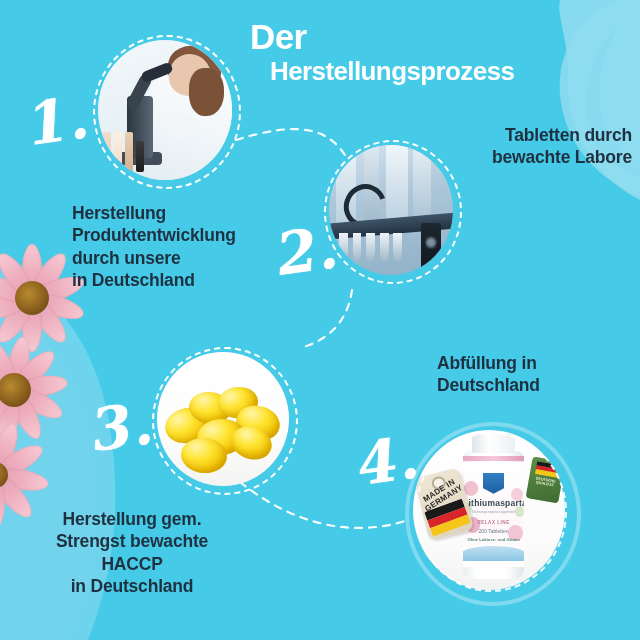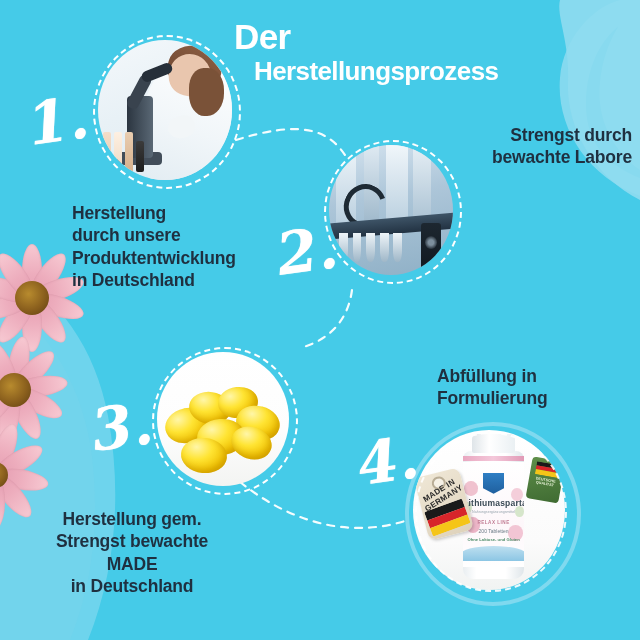--- a/index.html
+++ b/index.html
@@ -10,21 +10,21 @@
     position:relative;
   }
   #stage{position:absolute;inset:0;width:640px;height:640px;overflow:hidden;}
 
   
   .bg-base{position:absolute;inset:0;background:#45cbe8;}
   .bg-svg{position:absolute;inset:0;width:640px;height:640px;}
 
   
   .title{
-    position:absolute;left:234px;top:18px;width:385px;
+    position:absolute;left:250px;top:18px;width:385px;
     color:#ffffff;font-weight:bold;font-size:35px;line-height:1.1;
     letter-spacing:-0.6px;text-align:left;
   }
   .title .l2{display:block;font-size:26px;margin-left:20px;}
 
   
   .circle{
     position:absolute;border-radius:50%;overflow:hidden;
     background:#eef6fa;
   }
@@ -255,22 +255,22 @@
       <div class="vial" style="left:4%;background:linear-gradient(180deg,#f3ddc9,#e8c7a7);"></div>
       <div class="vial" style="left:12%;background:linear-gradient(180deg,#fdf0e2,#f0d9c2);"></div>
       <div class="vial" style="left:20%;background:linear-gradient(180deg,#e9cdb0,#d6b08c);"></div>
       <div class="vial" style="left:28%;height:22%;background:linear-gradient(180deg,#3b3b3b,#1e1e1e);"></div>
     </div>
   </div>
   <div class="dashring" style="left:93px;top:35px;width:144px;height:150px;"></div>
   <div class="num" style="left:28px;top:92px;">1.</div>
   <div class="cap" style="left:72px;top:202px;width:220px;">
     <div>Herstellung</div>
+    <div>Produktentwicklung</div>
     <div>durch unsere</div>
-    <div>Produktentwicklung</div>
     <div>in Deutschland</div>
   </div>
 
   <div class="circle ph2" style="left:329px;top:145px;width:124px;height:130px;">
     <div class="photo">
       <div class="pillar" style="left:6%;width:16%;"></div>
       <div class="pillar" style="left:28%;width:12%;background:linear-gradient(180deg,#dfeaf2,#9db7ca);"></div>
       <div class="pillar" style="left:46%;width:18%;"></div>
       <div class="pillar" style="left:68%;width:14%;background:linear-gradient(180deg,#e6eff5,#a8c0d2);"></div>
       <div class="cable"></div>
@@ -280,41 +280,41 @@
       <div class="nozzle" style="left:30%;"></div>
       <div class="nozzle" style="left:41%;"></div>
       <div class="nozzle" style="left:52%;"></div>
       <div class="blackbox"></div>
       <div class="lens"></div>
     </div>
   </div>
   <div class="dashring" style="left:324px;top:140px;width:134px;height:140px;"></div>
   <div class="num" style="left:277px;top:222px;">2.</div>
   <div class="cap right" style="left:400px;top:124px;width:232px;">
-    <div>Strengst durch</div>
+    <div>Tabletten durch</div>
     <div>bewachte Labore</div>
   </div>
 
   <div class="circle ph3" style="left:157px;top:352px;width:132px;height:134px;">
     <div class="photo">
       <div class="cap-g" style="left:6%;top:42%;width:34%;height:26%;transform:rotate(-12deg);"></div>
       <div class="cap-g" style="left:24%;top:30%;width:32%;height:24%;transform:rotate(8deg);"></div>
       <div class="cap-g" style="left:46%;top:26%;width:30%;height:23%;transform:rotate(-6deg);"></div>
       <div class="cap-g" style="left:60%;top:40%;width:33%;height:25%;transform:rotate(14deg);"></div>
       <div class="cap-g" style="left:30%;top:50%;width:36%;height:27%;transform:rotate(-4deg);"></div>
       <div class="cap-g" style="left:56%;top:56%;width:31%;height:24%;transform:rotate(18deg);"></div>
       <div class="cap-g" style="left:18%;top:64%;width:35%;height:26%;transform:rotate(6deg);"></div>
     </div>
   </div>
   <div class="dashring" style="left:152px;top:347px;width:142px;height:144px;"></div>
   <div class="num" style="left:92px;top:398px;">3.</div>
   <div class="cap center" style="left:12px;top:508px;width:240px;">
     <div>Herstellung gem.</div>
     <div>Strengst bewachte</div>
-    <div>MADE</div>
+    <div>HACCP</div>
     <div>in Deutschland</div>
   </div>
 
   <div class="circle ph4" style="left:413px;top:430px;width:152px;height:160px;">
     <div class="photo">
       <div class="bottle">
         <div class="cap-top"></div>
         <div class="pinkband"></div>
         <div class="label">
           <div class="petal" style="left:2%;top:18%;width:22%;height:14%;background:#edb7c7;"></div>
@@ -355,18 +355,18 @@
         <div class="gtxt">
           <div>DEUTSCHE</div>
           <div>QUALITÄT</div>
         </div>
       </div>
     </div>
   </div>
   <div class="solidring" style="left:405px;top:422px;width:168px;height:176px;"></div>
   <div class="dashring" style="left:415px;top:432px;width:148px;height:156px;border-color:rgba(255,255,255,.9);"></div>
   <div class="num" style="left:358px;top:432px;">4.</div>
-  <div class="cap" style="left:437px;top:352px;width:200px;margin-top:13px;">
+  <div class="cap" style="left:437px;top:352px;width:200px;">
     <div>Abfüllung in</div>
-    <div>Formulierung</div>
+    <div>Deutschland</div>
   </div>
 
 </div>
 
 </body></html>

